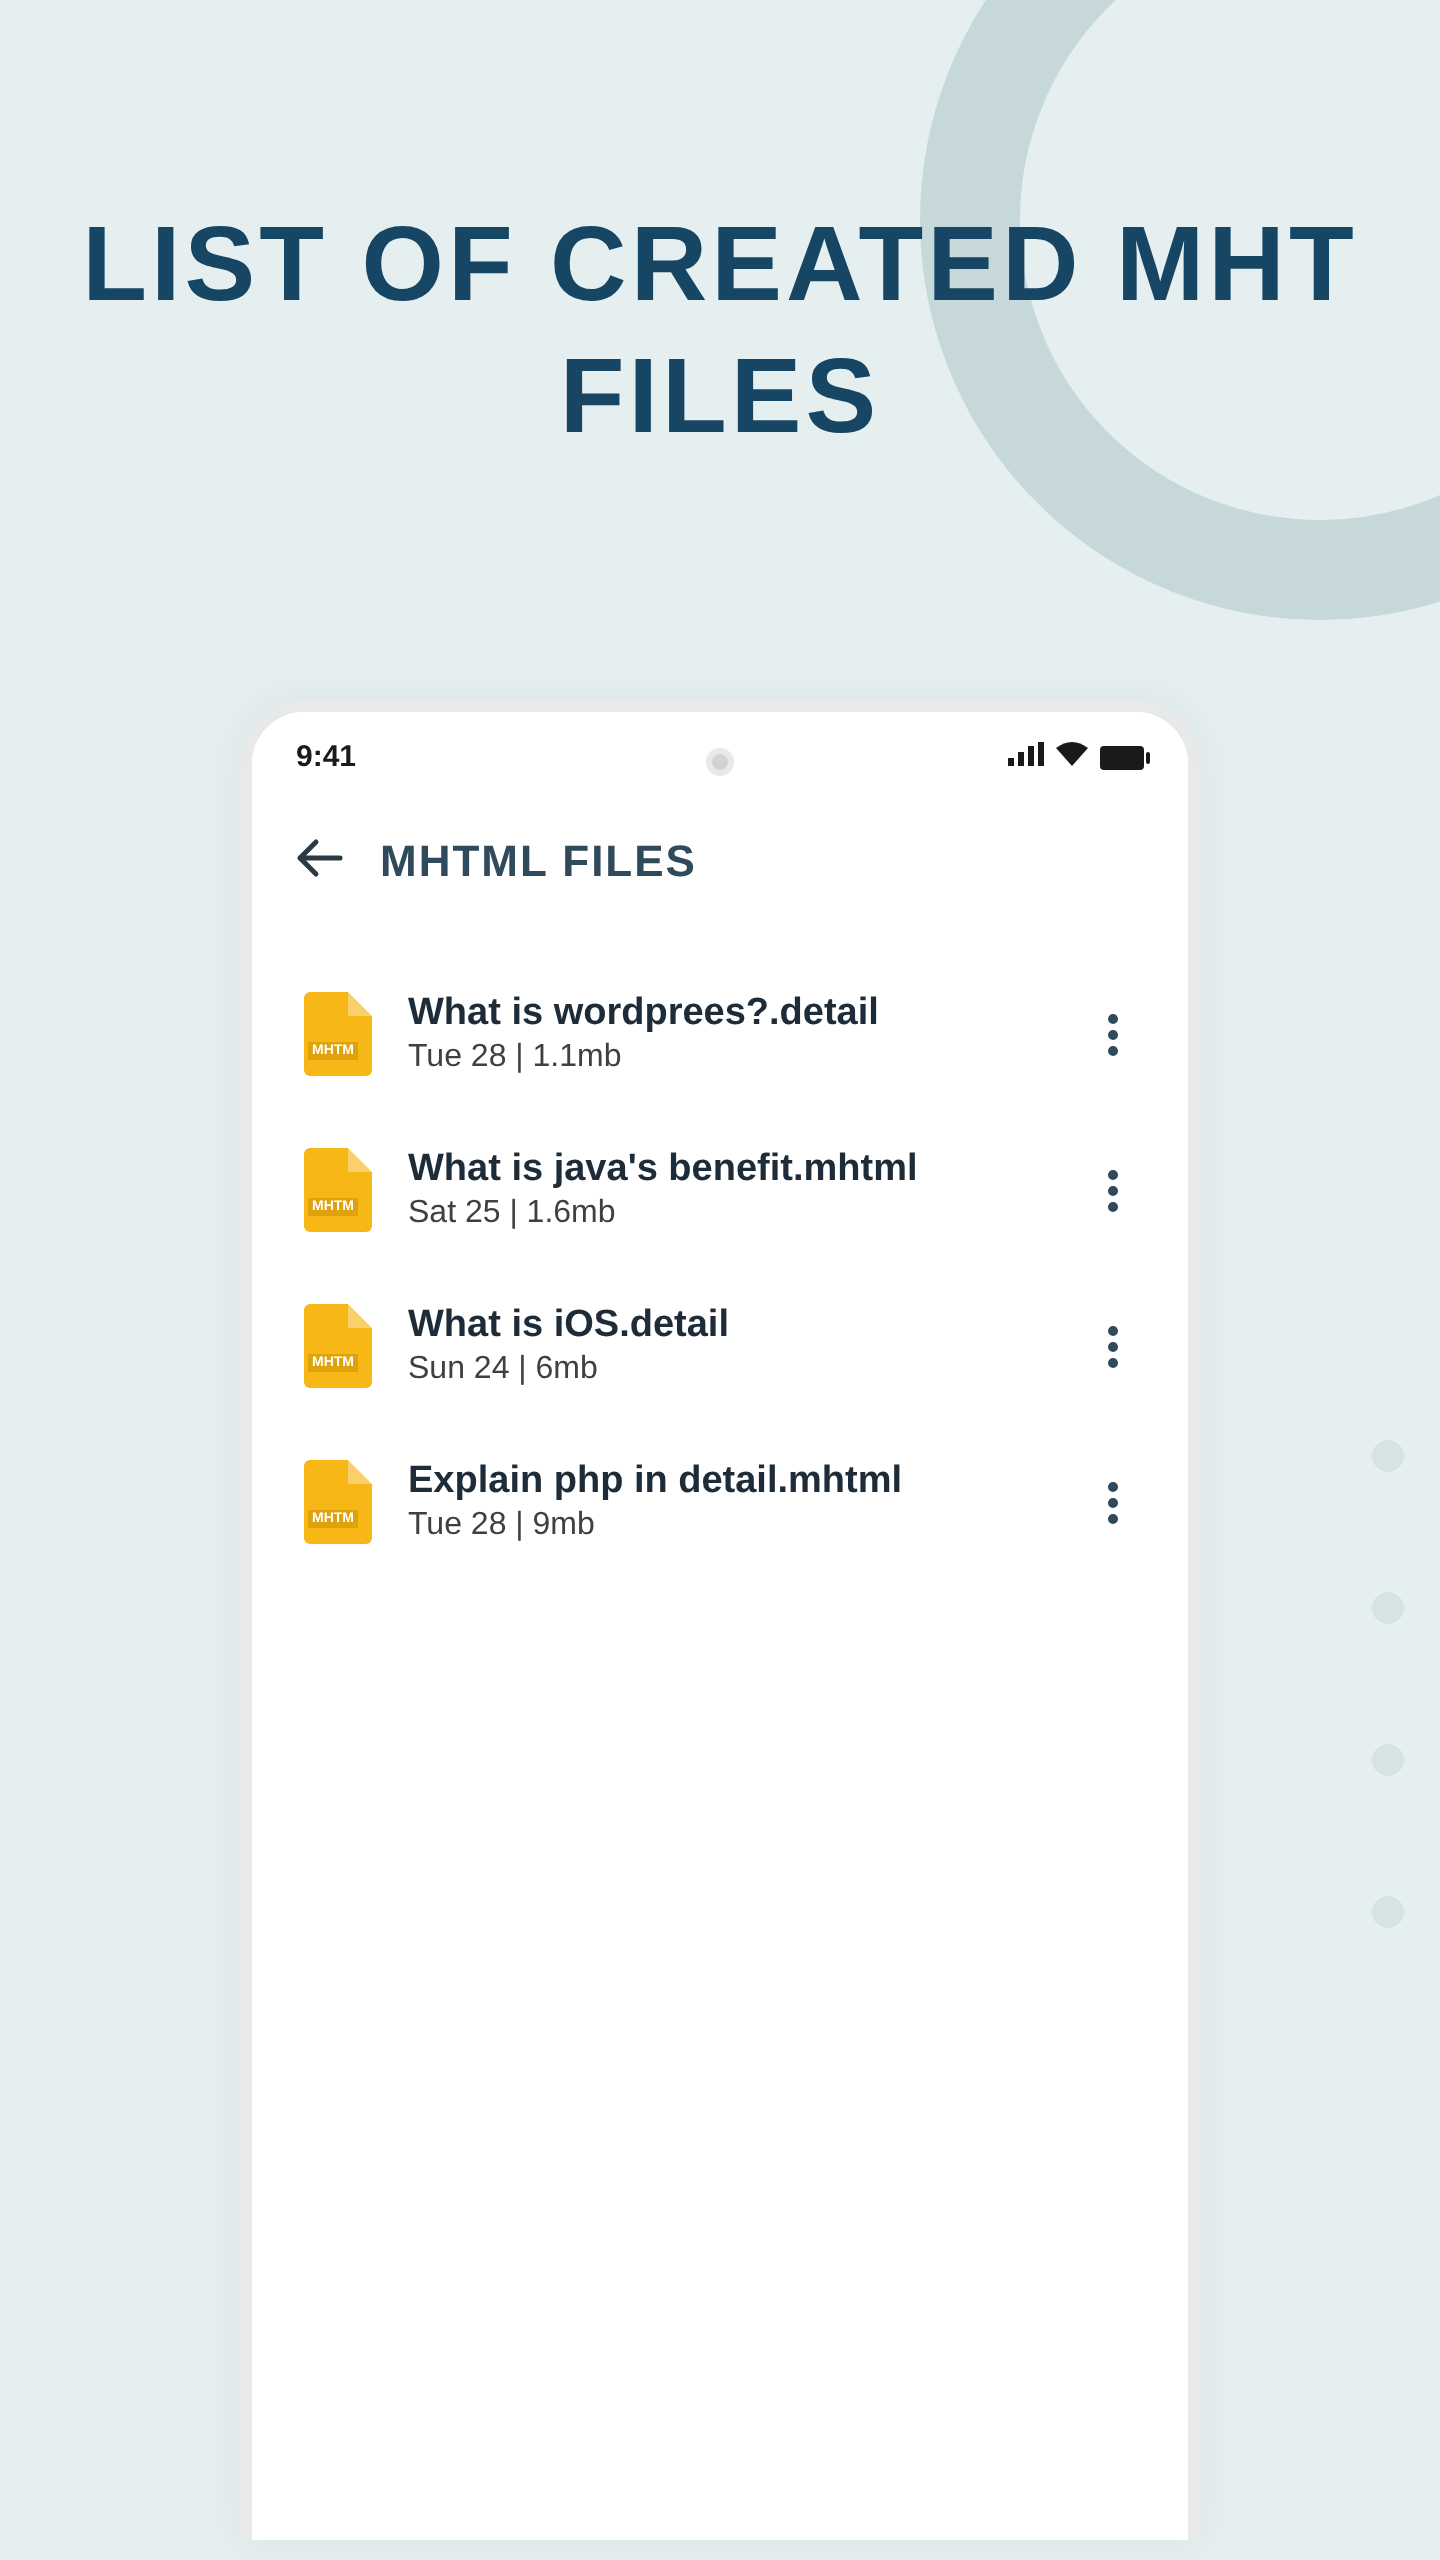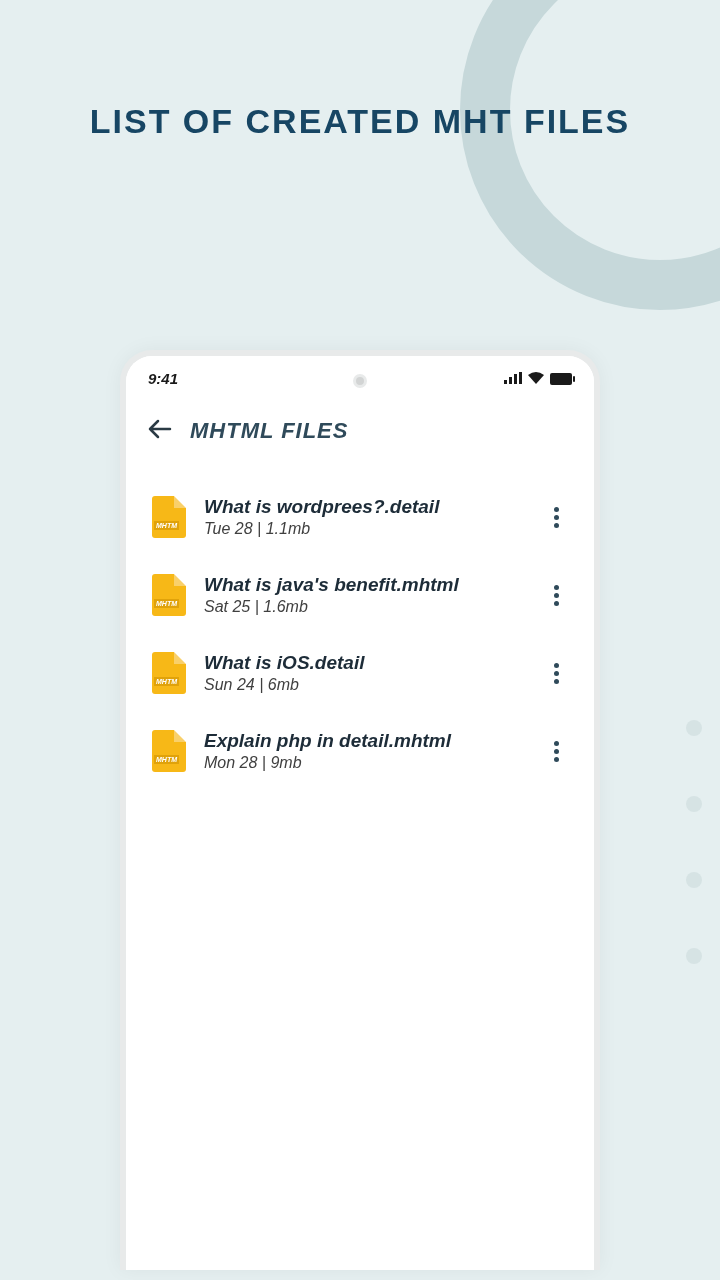--- a/index.html
+++ b/index.html
@@ -31,21 +31,21 @@
   background: #d6e3e4;
   border-radius: 50%;
   margin-bottom: 60px;
 }
 .promo-title {
   position: absolute;
   top: 100px;
   left: 0;
   width: 100%;
   text-align: center;
-  font-size: 34px;
+  font-size: 53px;
   font-weight: 800;
   letter-spacing: 2px;
   color: #174664;
   line-height: 1.25;
 }
 .phone-frame {
   position: absolute;
   top: 350px;
   left: 50%;
   transform: translateX(-50%);
@@ -56,21 +56,20 @@
   border-bottom: none;
   border-radius: 32px 32px 0 0;
   box-shadow: 0 0 20px rgba(0,0,0,0.05);
   overflow: hidden;
 }
 .phone-screen {
   width: 100%;
   height: 100%;
   background: #fff;
   position: relative;
-  font-style: italic;
 }
 .notch {
   position: absolute;
   top: 18px;
   left: 50%;
   transform: translateX(-50%);
   width: 14px;
   height: 14px;
   background: #d2d4d4;
   border-radius: 50%;
@@ -301,21 +300,21 @@
 
       <div class="file-item">
         <div class="file-icon">
           <div class="file-icon-body"></div>
             <div class="file-icon-fold"></div>
             <div class="file-icon-fold2"></div>
           <div class="file-icon-label">MHTM</div>
         </div>
         <div class="file-text">
           <div class="file-name">Explain php in detail.mhtml</div>
-          <div class="file-meta">Mon 28 | 9mb</div>
+          <div class="file-meta">Tue 28 | 9mb</div>
         </div>
         <div class="file-menu">
             <span></span>
             <span></span>
             <span></span>
           </div>
       </div>
 
     </div>
   </div>

